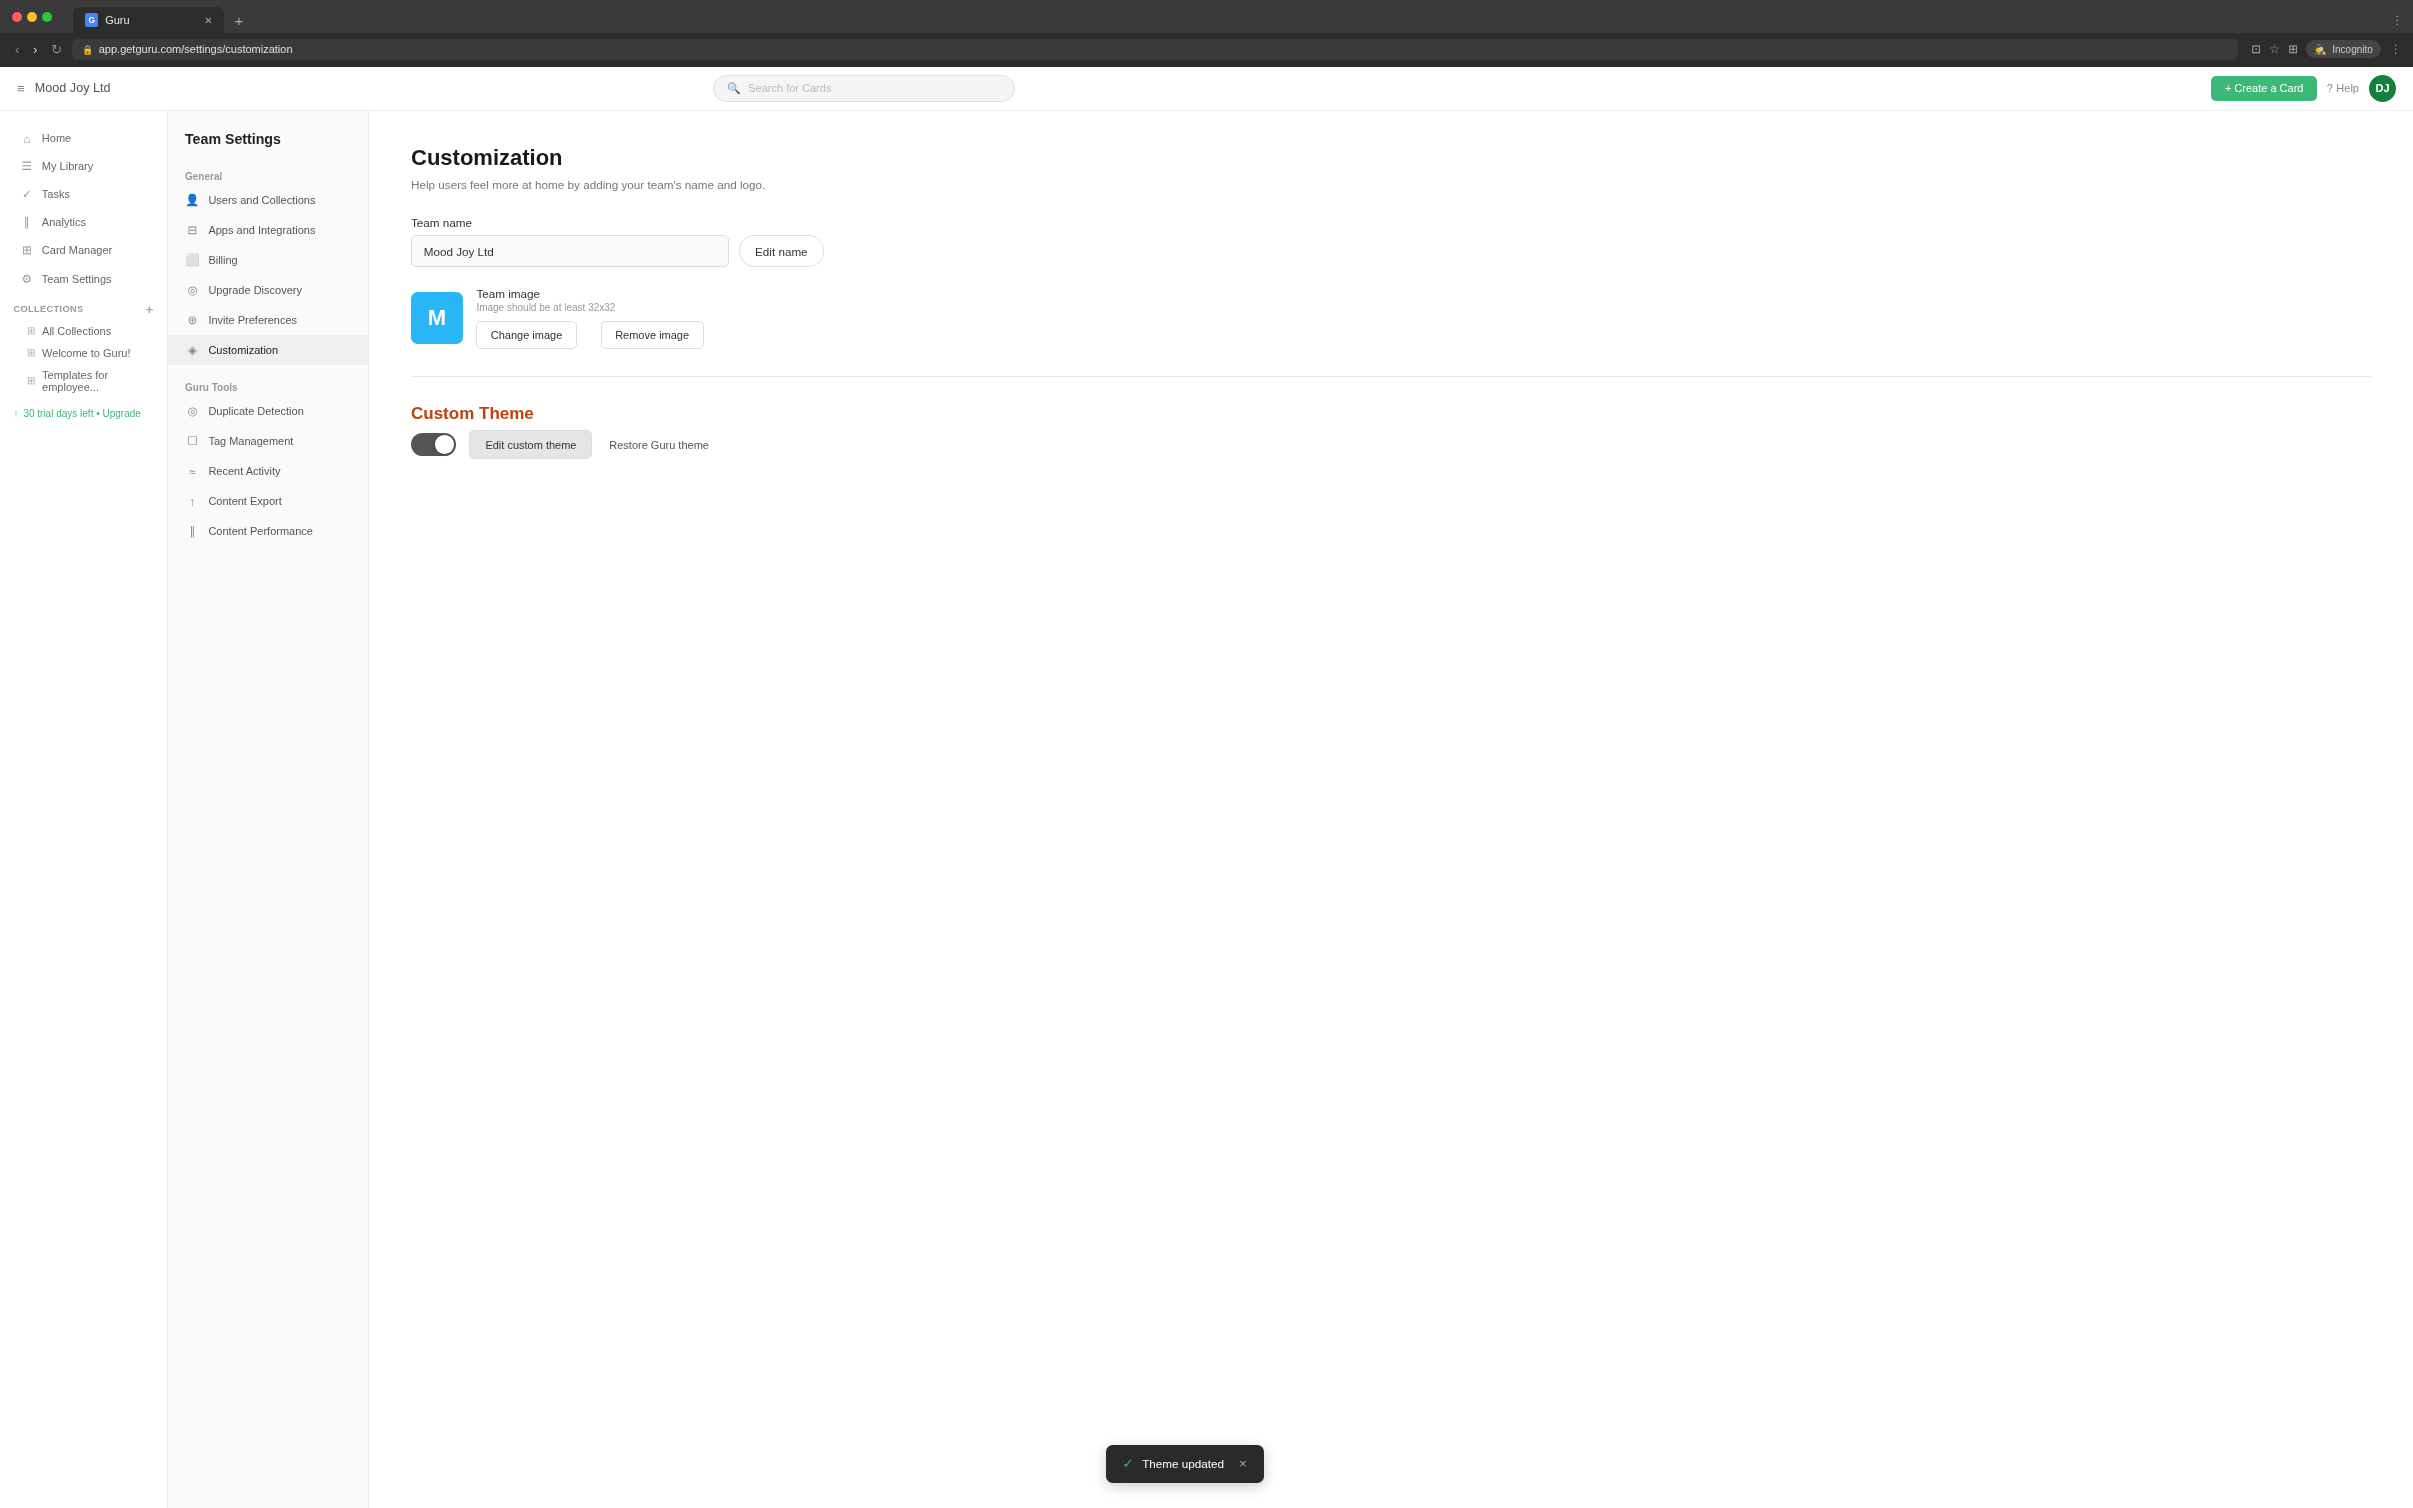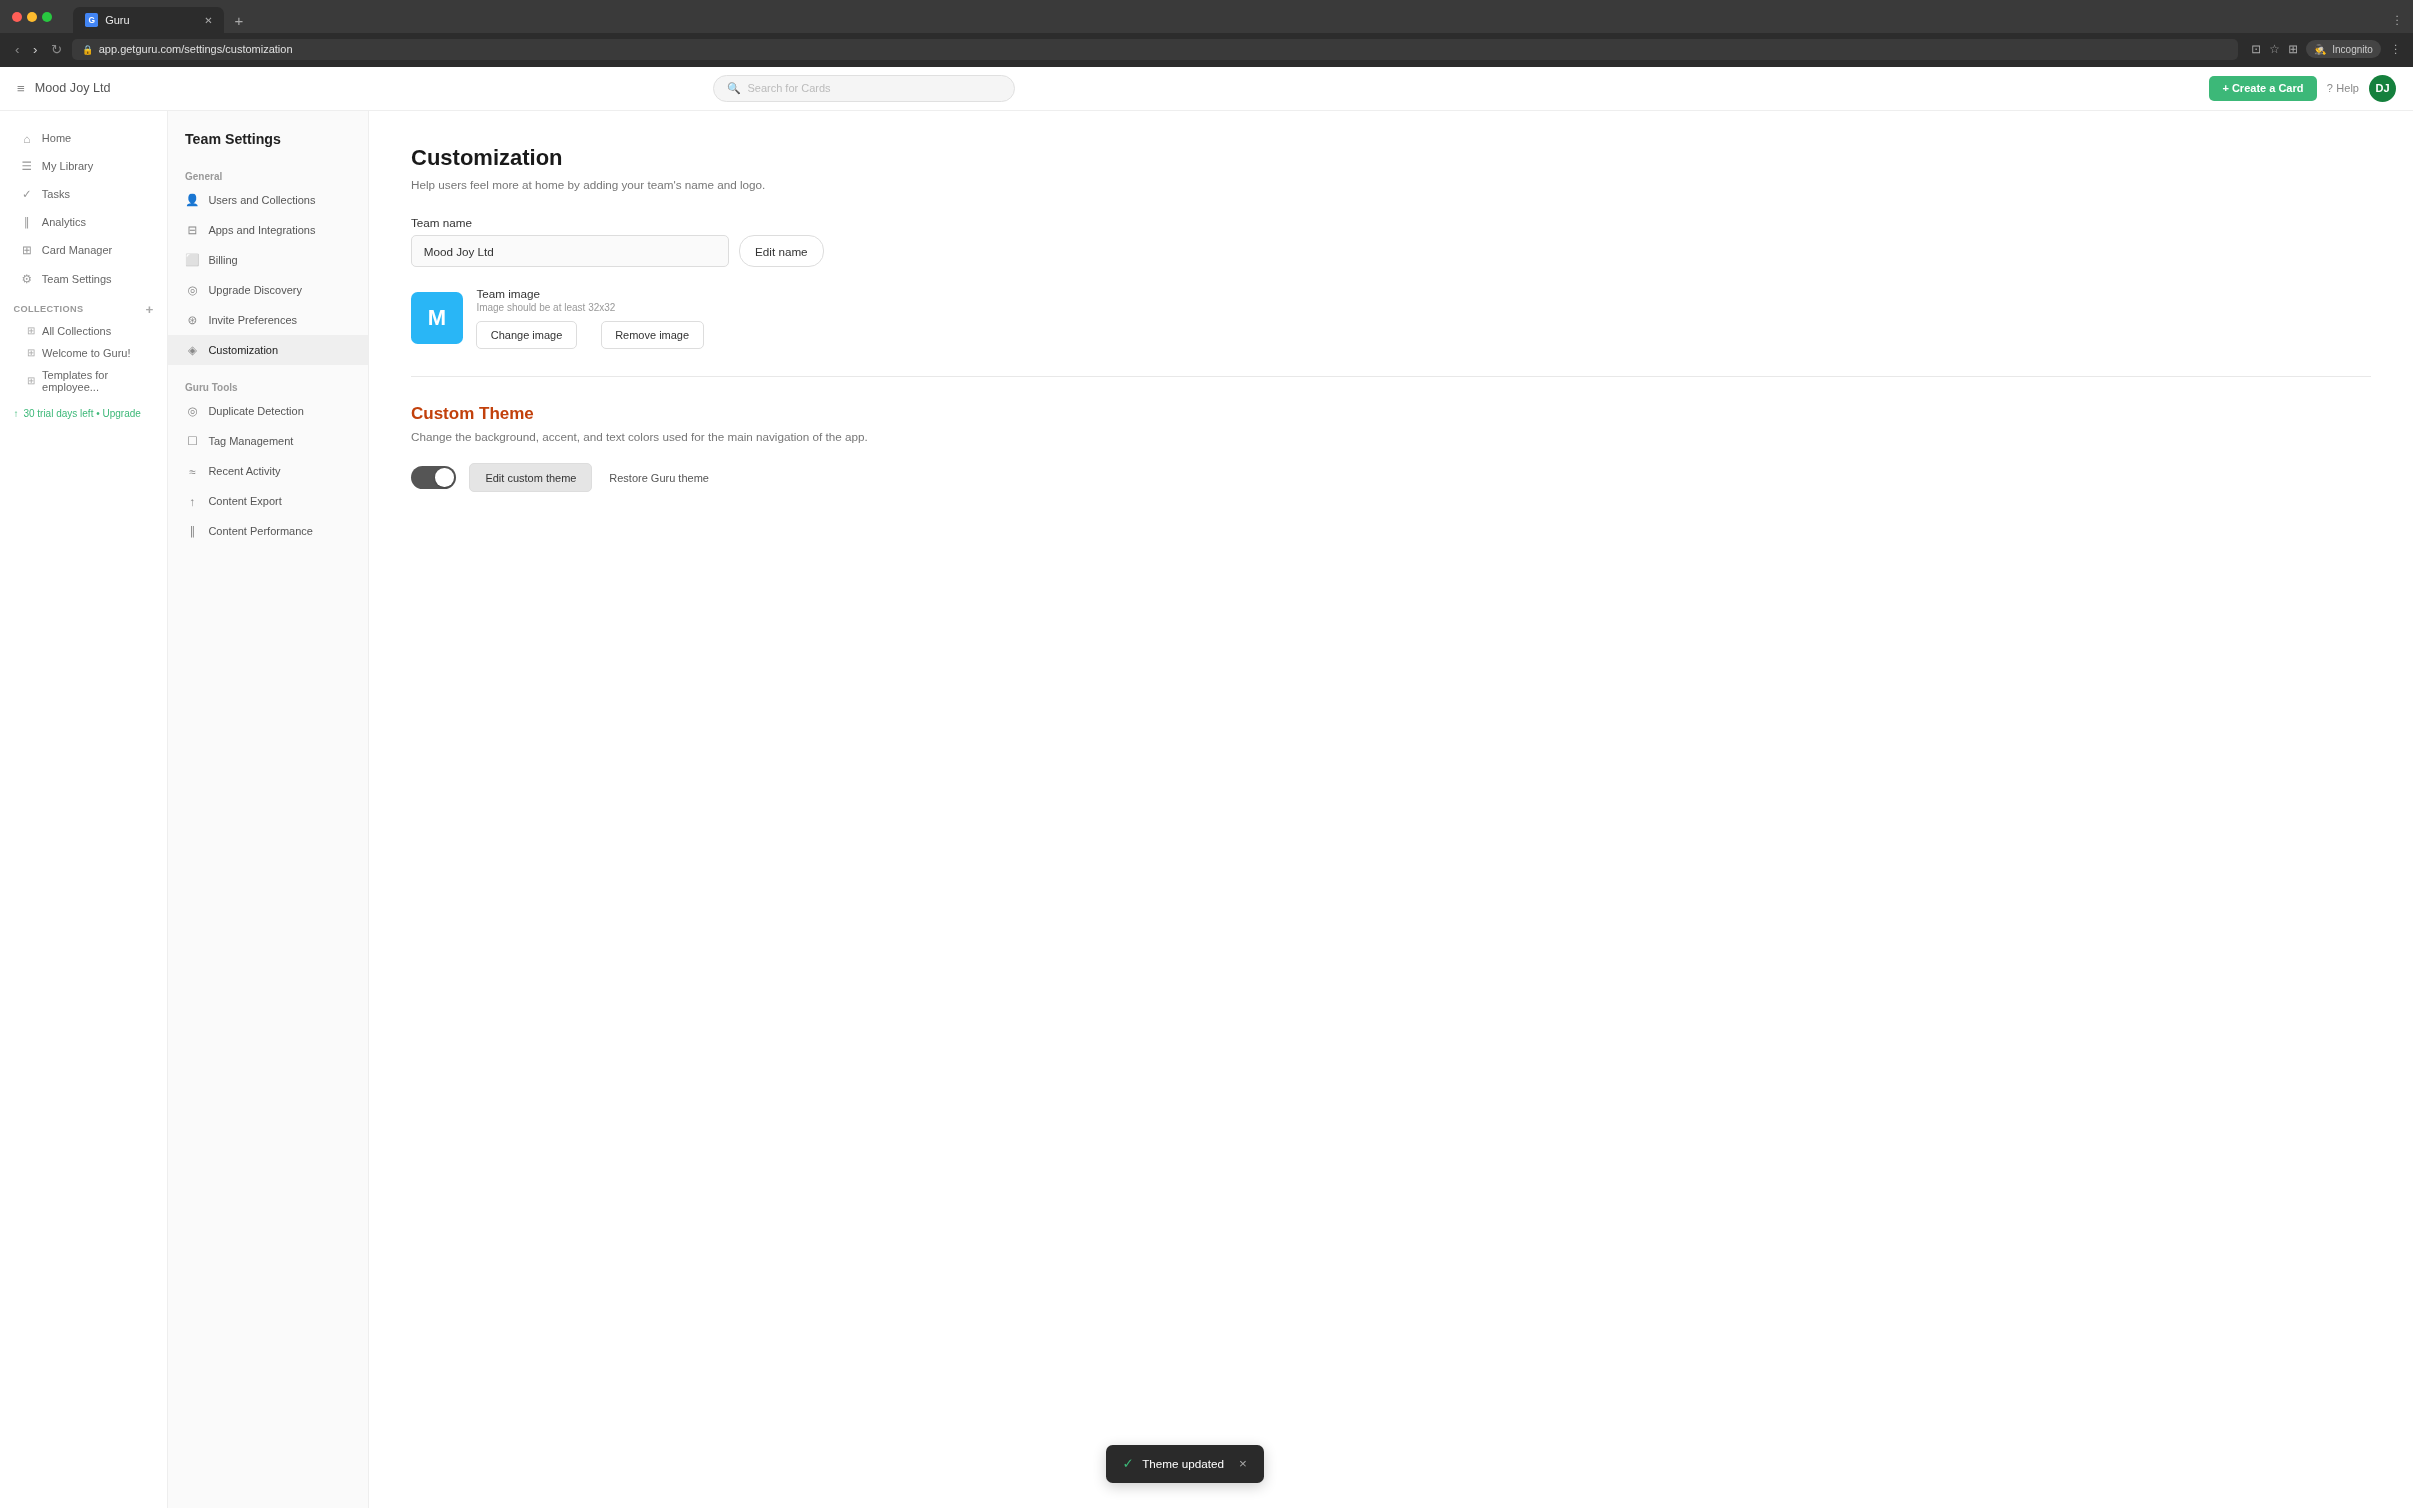--- a/index.html
+++ b/index.html
@@ -31,21 +31,21 @@
 
     
     .app-container { display: flex; flex-direction: column; height: calc(100vh - 67px); background: white; }
     .top-bar { display: flex; align-items: center; padding: 0 17px; height: 44px; background: white; border-bottom: 0.8px solid #eee; gap: 10px; }
     .menu-icon { color: #888; font-size: 13.4px; cursor: pointer; }
     .brand-name { color: #555; font-size: 12.6px; font-weight: 500; }
     .search-bar { flex: 1; max-width: 302px; margin: 0 auto; background: #f5f5f5; border: 0.8px solid #e0e0e0; border-radius: 17px; padding: 5.9px 13.4px; display: flex; align-items: center; gap: 6.7px; }
     .search-icon { color: #aaa; font-size: 11px; }
     .search-text { color: #bbb; font-size: 11px; }
     .top-bar-right { margin-left: auto; display: flex; align-items: center; gap: 10px; }
-    .create-btn { background: #3cb878; color: white; border: none; border-radius: 5px; padding: 6.7px 13.4px; font-size: 11px; font-weight: 700; cursor: pointer; display: flex; align-items: center; gap: 5px; }
+    .create-btn { background: #3cb878; color: white; border: none; border-radius: 5px; padding: 6.7px 13.4px; font-size: 11px; font-weight: 400; cursor: pointer; display: flex; align-items: center; gap: 5px; }
     .help-btn { color: #888; font-size: 11px; cursor: pointer; display: flex; align-items: center; gap: 3.4px; }
     .avatar { width: 27px; height: 27px; background: #15803d; border-radius: 50%; display: flex; align-items: center; justify-content: center; color: white; font-size: 11px; font-weight: bold; }
 
     
     .main-layout { display: flex; flex: 1; overflow: hidden; }
 
     
     .left-sidebar { width: 168px; background: white; border-right: 0.8px solid #eee; padding: 13.4px 0; overflow-y: auto; flex-shrink: 0; }
     .sidebar-nav-item { display: flex; align-items: center; gap: 8.4px; padding: 6.7px 13.4px; cursor: pointer; color: #666; font-size: 11px; border-radius: 5px; margin: 0.8px 6.7px; }
     .sidebar-nav-item .icon { width: 13.4px; text-align: center; color: #999; font-size: 11.7px; }
@@ -282,21 +282,20 @@
           <div class="image-btns">
             <button class="change-image-btn">Change image</button>
             <button class="remove-image-btn">Remove image</button>
           </div>
         </div>
       </div>
 
       <hr class="section-divider">
 
       <div class="custom-theme-title">Custom Theme</div>
-      <div class="custom-theme-subtitle">Change the background, accent, and text colors used for the main navigation of the app.</div>
 
       <div class="theme-controls">
         <div class="toggle-container">
           <div class="toggle-knob"></div>
         </div>
         <button class="edit-theme-btn">Edit custom theme</button>
         <button class="restore-theme-btn">Restore Guru theme</button>
       </div>
     </div>
   </div>

